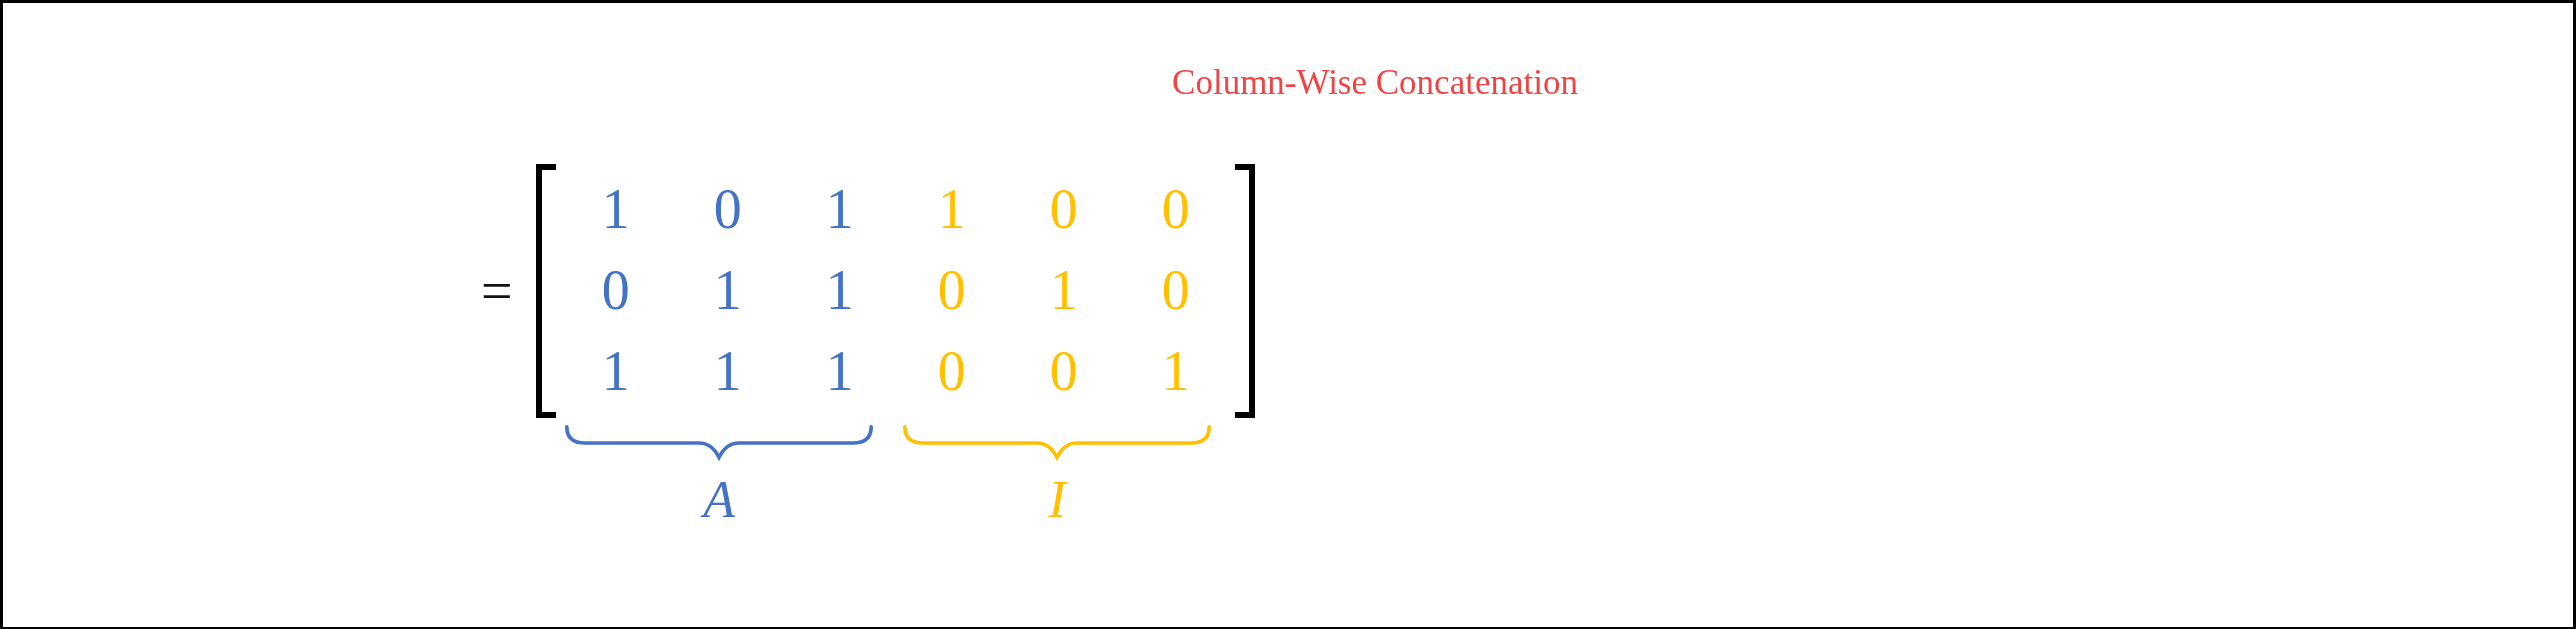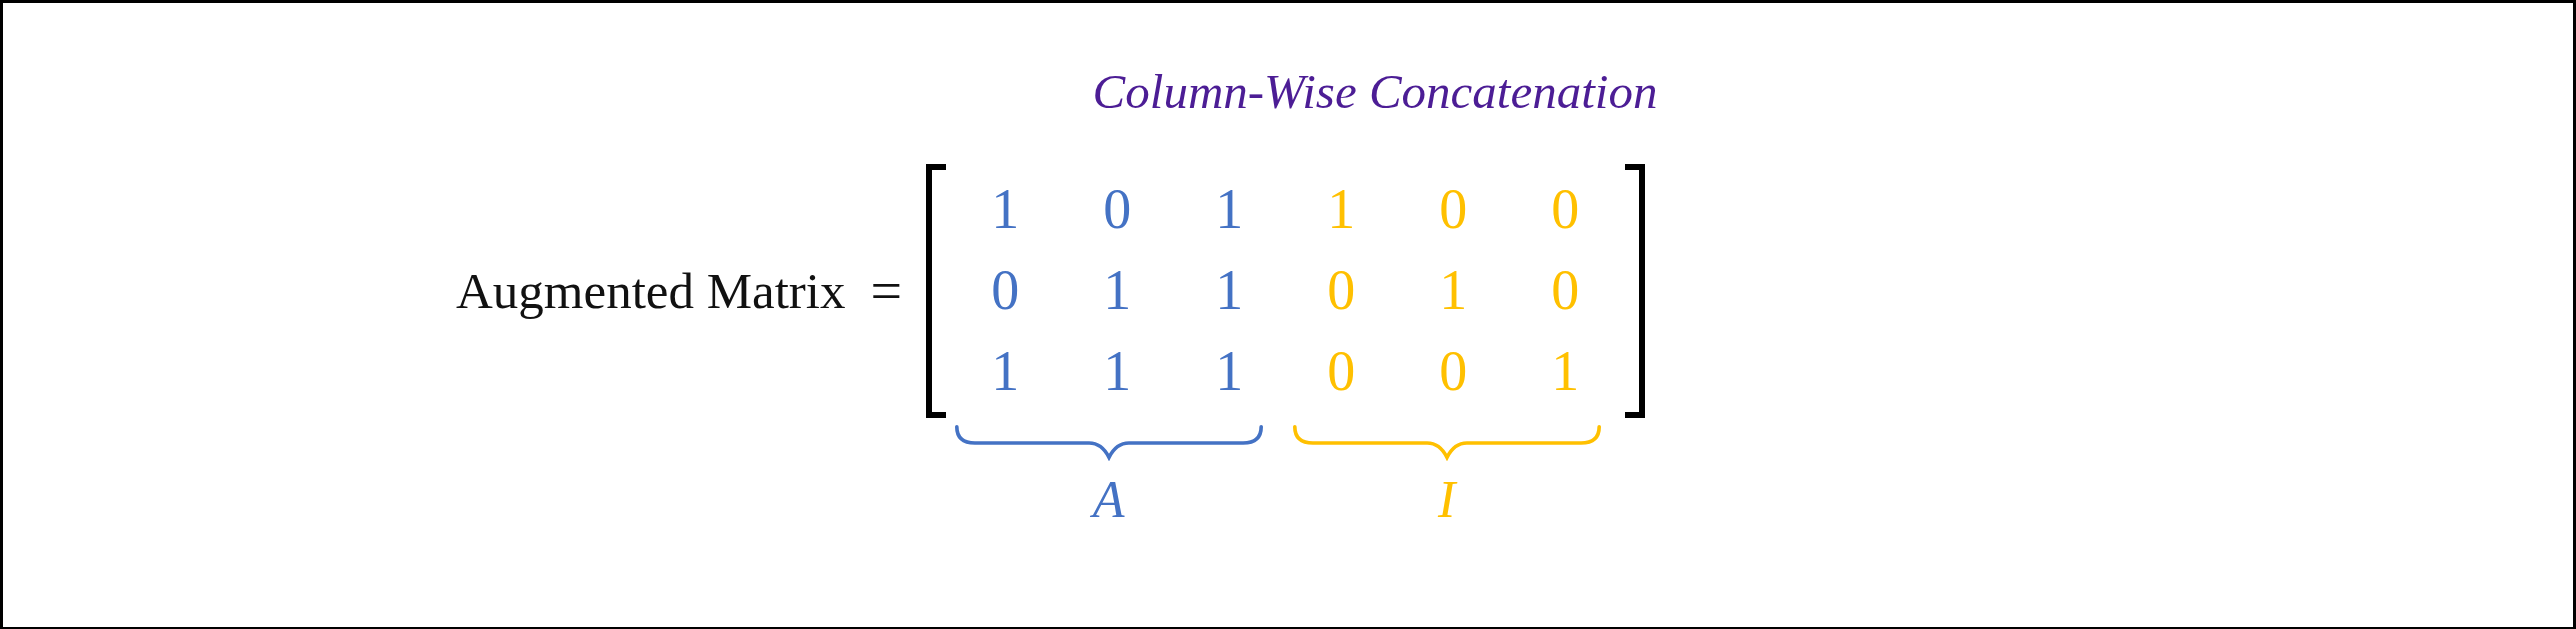--- a/index.html
+++ b/index.html
@@ -13,24 +13,23 @@
   .frame {
     position: absolute; inset: 0;
     border: 3.6px solid #000000;
     box-sizing: border-box;
     background: #ffffff;
   }
   .title {
     position: absolute;
     top: 60px; left: 1372px;
     transform: translateX(-50%);
-    font-size: 49px;
-    color: #4c1d95;
+    font-size: 35px;
+    color: #ef4444;
     white-space: nowrap;
-    font-style: italic;
   }
   .equation-row {
     position: absolute;
     top: 161px; left: 453px;
     display: flex;
     align-items: center;
   }
   .aug-label {
     font-size: 51px;
     color: #111111;
@@ -81,21 +80,20 @@
   .brace-label.i { left: 521px; }
 </style>
 </head>
 <body>
 
 <div class="frame">
 
   <div class="title">Column-Wise Concatenation</div>
 
   <div class="equation-row">
-    <span class="aug-label">Augmented Matrix</span>
     <span class="equals">=</span>
 
     <div class="matrix-wrap">
       <div class="matrix">
         <div class="bracket left"></div>
         <div class="grid">
 
           <span class="cell" style="color: rgb(68, 114, 196);">1</span>
           <span class="cell" style="color: rgb(68, 114, 196);">0</span>
           <span class="cell" style="color: rgb(68, 114, 196);">1</span>

